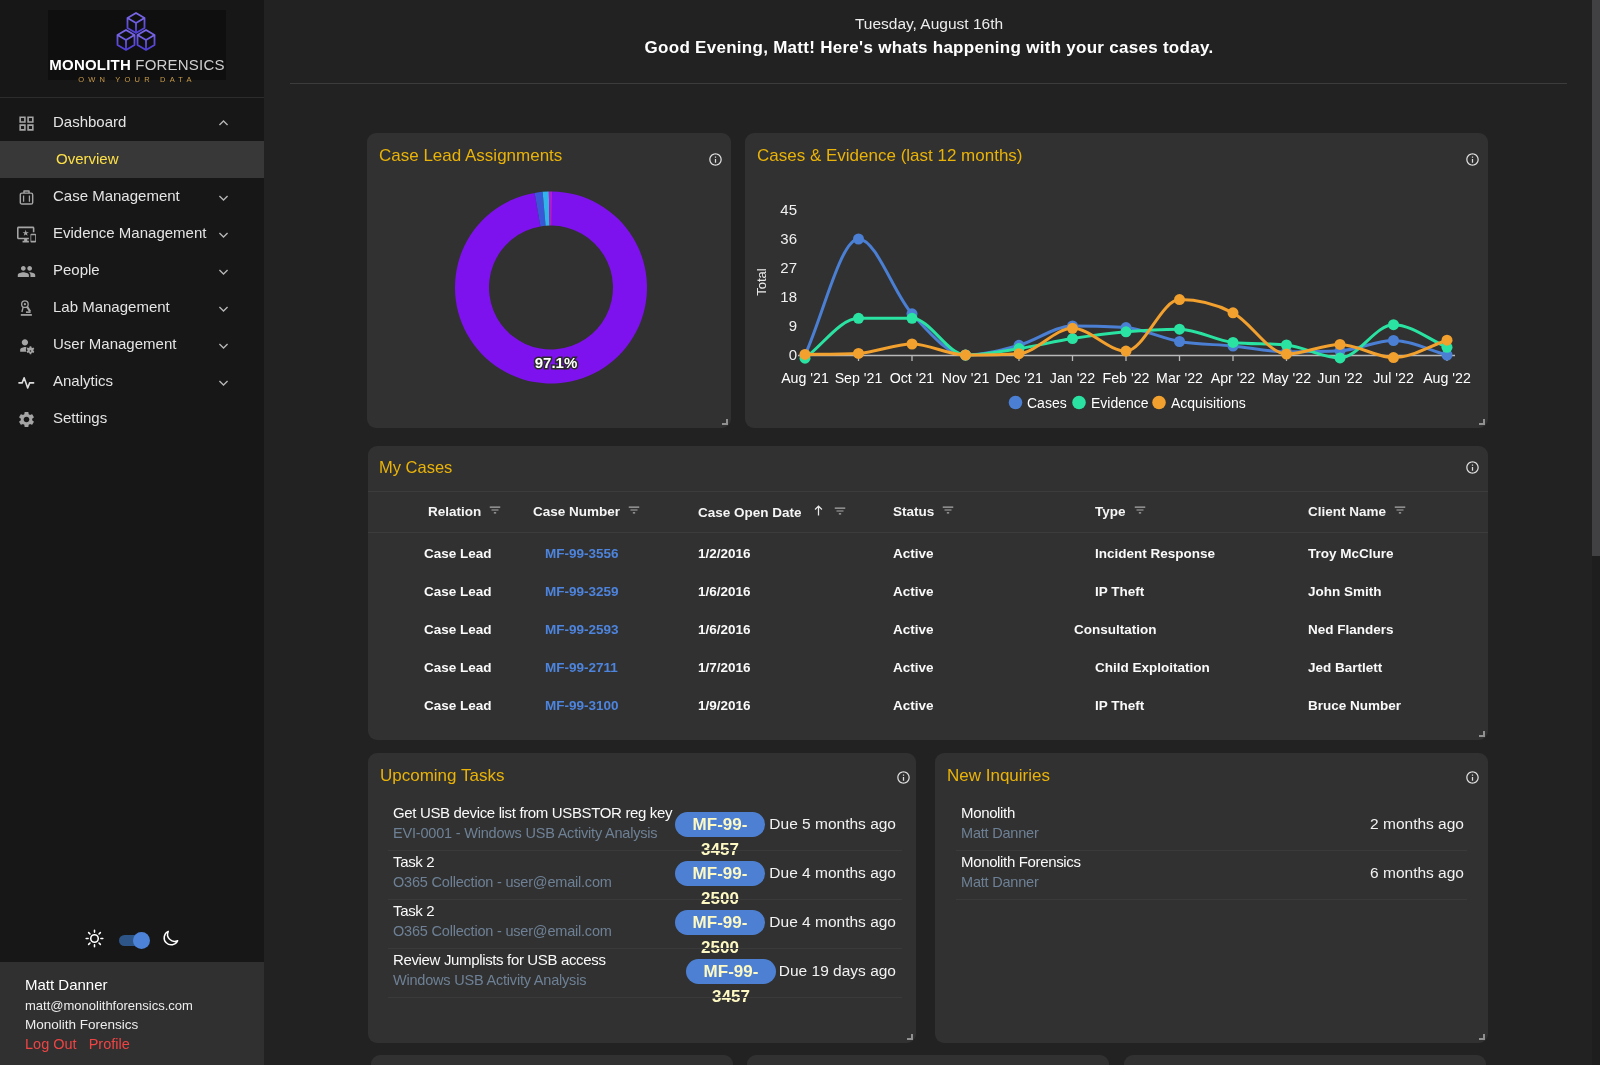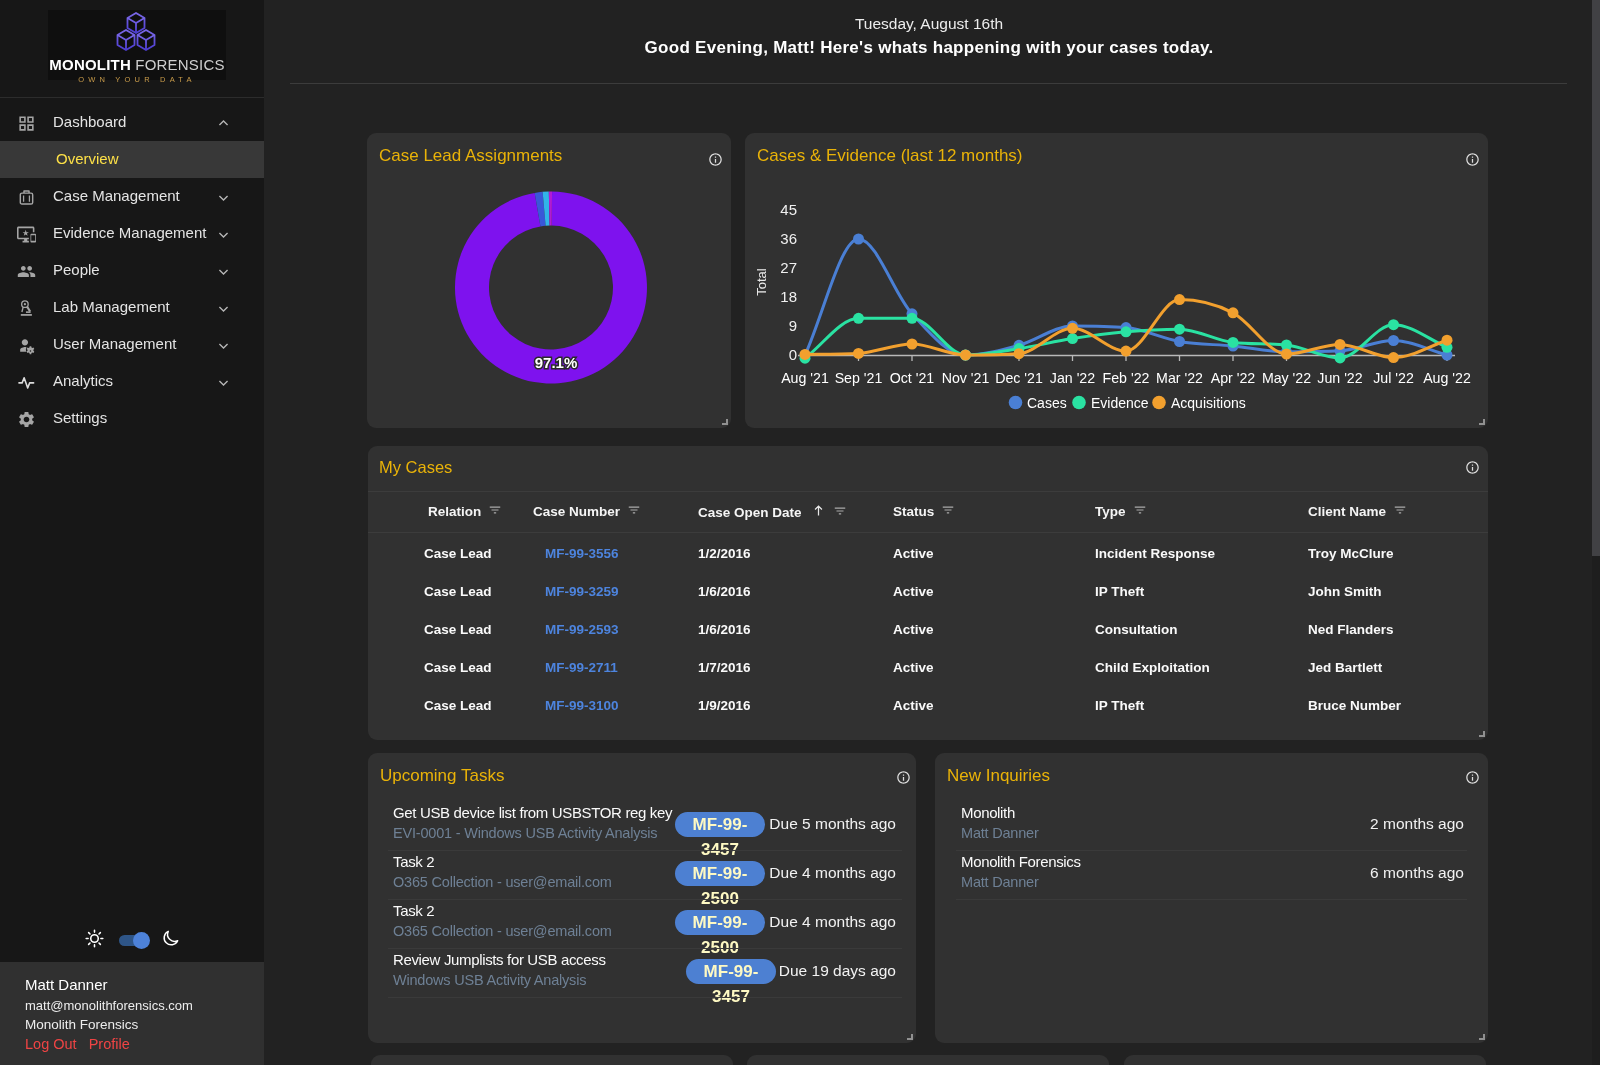--- a/index.html
+++ b/index.html
@@ -191,21 +191,21 @@
     <div class="cell" style="left:56px;top:138px;">Case Lead</div>
       <div class="cell link" style="left:177px;top:138px;">MF-99-3259</div>
       <div class="cell" style="left:330px;top:138px;">1/6/2016</div>
       <div class="cell" style="left:525px;top:138px;">Active</div>
       <div class="cell" style="left:727px;top:138px;">IP Theft</div>
       <div class="cell" style="left:940px;top:138px;">John Smith</div>
     <div class="cell" style="left:56px;top:176px;">Case Lead</div>
       <div class="cell link" style="left:177px;top:176px;">MF-99-2593</div>
       <div class="cell" style="left:330px;top:176px;">1/6/2016</div>
       <div class="cell" style="left:525px;top:176px;">Active</div>
-      <div class="cell" style="left:727px;top:176px;text-align:right;">Consultation</div>
+      <div class="cell" style="left:706px;top:176px;text-align:right;">Consultation</div>
       <div class="cell" style="left:940px;top:176px;">Ned Flanders</div>
     <div class="cell" style="left:56px;top:214px;">Case Lead</div>
       <div class="cell link" style="left:177px;top:214px;">MF-99-2711</div>
       <div class="cell" style="left:330px;top:214px;">1/7/2016</div>
       <div class="cell" style="left:525px;top:214px;">Active</div>
       <div class="cell" style="left:727px;top:214px;">Child Exploitation</div>
       <div class="cell" style="left:940px;top:214px;">Jed Bartlett</div>
     <div class="cell" style="left:56px;top:252px;">Case Lead</div>
       <div class="cell link" style="left:177px;top:252px;">MF-99-3100</div>
       <div class="cell" style="left:330px;top:252px;">1/9/2016</div>

